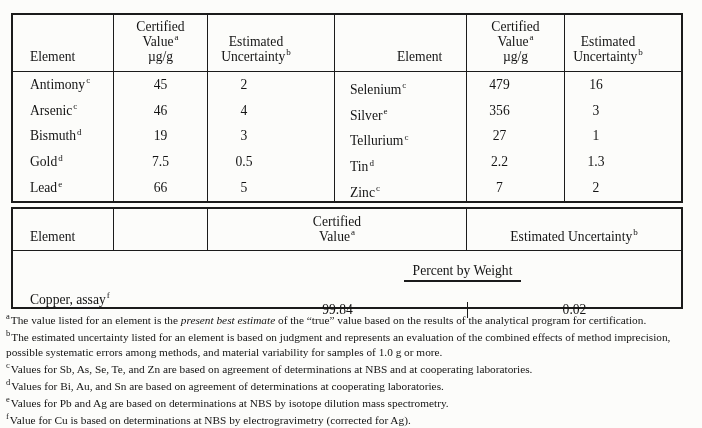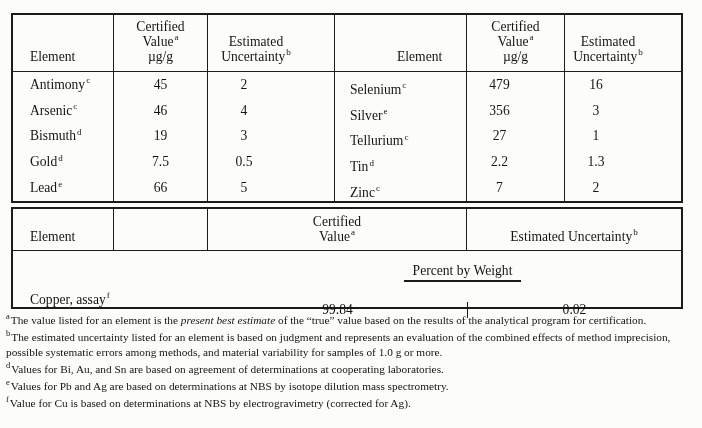--- a/index.html
+++ b/index.html
@@ -215,18 +215,19 @@
         <div class="v2">
             <span>0.02</span>
           </div>
       </div>
     </div>
   </div>
 
   <div class="footnotes">
     <div class="fn nowrap"><sup>a</sup><span>The value listed for an element is the </span><span class="it">present best estimate</span><span> of the “true” value based on the results of the analytical program for certification.</span></div>
     <div class="fn"><sup>b</sup><span>The estimated uncertainty listed for an element is based on judgment and represents an evaluation of the combined effects of method imprecision, possible systematic errors among methods, and material variability for samples of 1.0 g or more.</span></div>
+    <div class="fn nowrap"><sup>c</sup><span>Values for Sb, As, Se, Te, and Zn are based on agreement of determinations at NBS and at cooperating laboratories.</span></div>
     <div class="fn nowrap"><sup>d</sup><span>Values for Bi, Au, and Sn are based on agreement of determinations at cooperating laboratories.</span></div>
     <div class="fn nowrap"><sup>e</sup><span>Values for Pb and Ag are based on determinations at NBS by isotope dilution mass spectrometry.</span></div>
     <div class="fn nowrap"><sup>f</sup><span>Value for Cu is based on determinations at NBS by electrogravimetry (corrected for Ag).</span></div>
   </div>
 
 </div>
 
 </body></html>

